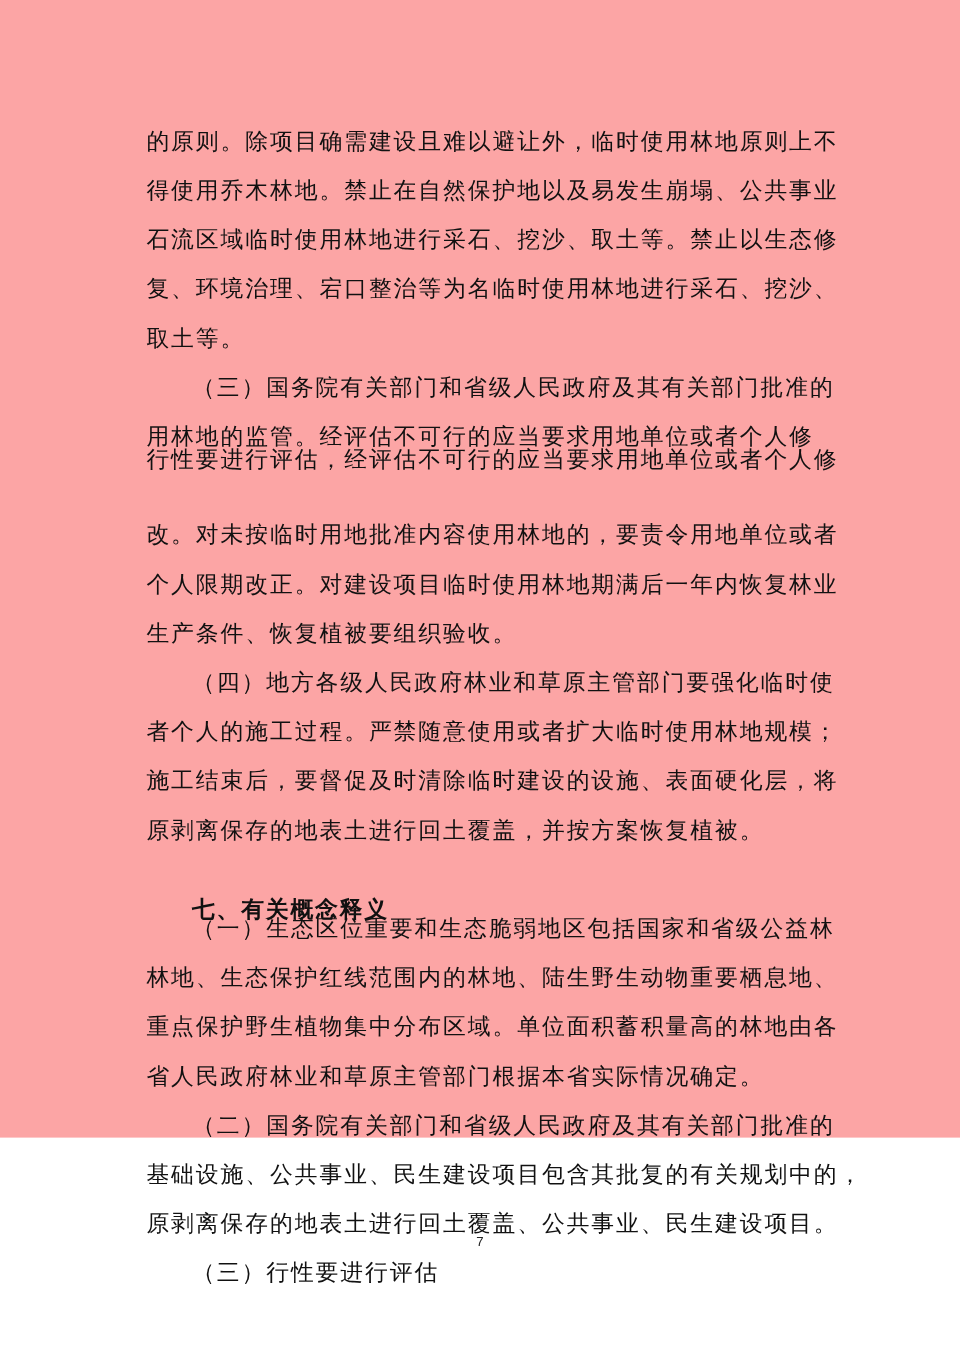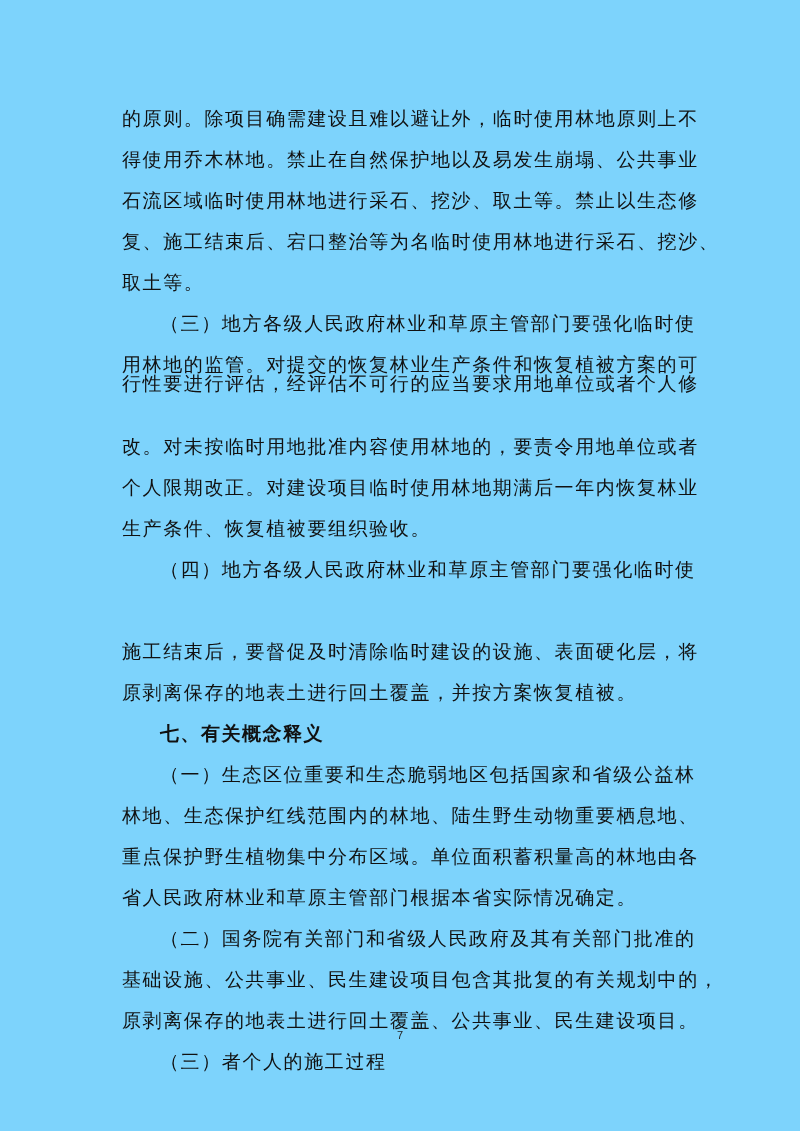--- a/index.html
+++ b/index.html
@@ -1,17 +1,17 @@
 <!DOCTYPE html>
 <html><head>
   <meta charset="utf-8">
   <style>
     html, body { margin: 0; padding: 0; background: #ffffff; }
     body { width: 800px; height: 1131px; position: relative; overflow: hidden; }
-    .page { position: absolute; left: 0; top: 0; width: 800px; height: 1131px; background: #7dd3fc; }
+    .page { position: absolute; left: 0; top: 0; width: 800px; height: 948px; background: #fca5a5; }
     .line {
       position: absolute;
       left: 122px;
       width: 560px;
       font-family: "DejaVu Serif", "Liberation Serif", serif;
       font-size: 19px;
       line-height: 28px;
       color: #111111;
       white-space: nowrap;
       letter-spacing: 1.6px;
@@ -33,41 +33,42 @@
       color: #222222;
     }
   </style>
 </head>
 <body>
 
 <div class="page">
   <div class="line" style="top:104px">的原则。除项目确需建设且难以避让外，临时使用林地原则上不</div>
   <div class="line" style="top:145px">得使用乔木林地。禁止在自然保护地以及易发生崩塌、公共事业</div>
   <div class="line" style="top:186px">石流区域临时使用林地进行采石、挖沙、取土等。禁止以生态修</div>
-  <div class="line" style="top:227px">复、施工结束后、宕口整治等为名临时使用林地进行采石、挖沙、</div>
+  <div class="line" style="top:227px">复、环境治理、宕口整治等为名临时使用林地进行采石、挖沙、</div>
   <div class="line" style="top:268px">取土等。</div>
 
-  <div class="line indent" style="top:309px">（三）地方各级人民政府林业和草原主管部门要强化临时使</div>
-  <div class="line" style="top:350px">用林地的监管。对提交的恢复林业生产条件和恢复植被方案的可</div>
+  <div class="line indent" style="top:309px">（三）国务院有关部门和省级人民政府及其有关部门批准的</div>
+  <div class="line" style="top:350px">用林地的监管。经评估不可行的应当要求用地单位或者个人修</div>
   <div class="line" style="top:369px">行性要进行评估，经评估不可行的应当要求用地单位或者个人修</div>
   <div class="line" style="top:432px">改。对未按临时用地批准内容使用林地的，要责令用地单位或者</div>
   <div class="line" style="top:473px">个人限期改正。对建设项目临时使用林地期满后一年内恢复林业</div>
   <div class="line" style="top:514px">生产条件、恢复植被要组织验收。</div>
 
   <div class="line indent" style="top:555px">（四）地方各级人民政府林业和草原主管部门要强化临时使</div>
+  <div class="line" style="top:596px">者个人的施工过程。严禁随意使用或者扩大临时使用林地规模；</div>
   <div class="line" style="top:637px">施工结束后，要督促及时清除临时建设的设施、表面硬化层，将</div>
   <div class="line" style="top:678px">原剥离保存的地表土进行回土覆盖，并按方案恢复植被。</div>
 
-  <div class="line heading" style="top:719px">七、有关概念释义</div>
+  <div class="line heading" style="top:744px">七、有关概念释义</div>
 
   <div class="line indent" style="top:760px">（一）生态区位重要和生态脆弱地区包括国家和省级公益林</div>
   <div class="line" style="top:801px">林地、生态保护红线范围内的林地、陆生野生动物重要栖息地、</div>
   <div class="line" style="top:842px">重点保护野生植物集中分布区域。单位面积蓄积量高的林地由各</div>
   <div class="line" style="top:883px">省人民政府林业和草原主管部门根据本省实际情况确定。</div>
 
   <div class="line indent" style="top:924px">（二）国务院有关部门和省级人民政府及其有关部门批准的</div>
   <div class="line" style="top:965px">基础设施、公共事业、民生建设项目包含其批复的有关规划中的，</div>
   <div class="line" style="top:1006px">原剥离保存的地表土进行回土覆盖、公共事业、民生建设项目。</div>
 
-  <div class="line indent" style="top:1047px">（三）者个人的施工过程</div>
+  <div class="line indent" style="top:1047px">（三）行性要进行评估</div>
 
   <div class="page-number">7</div>
 </div>
 
 </body></html>

